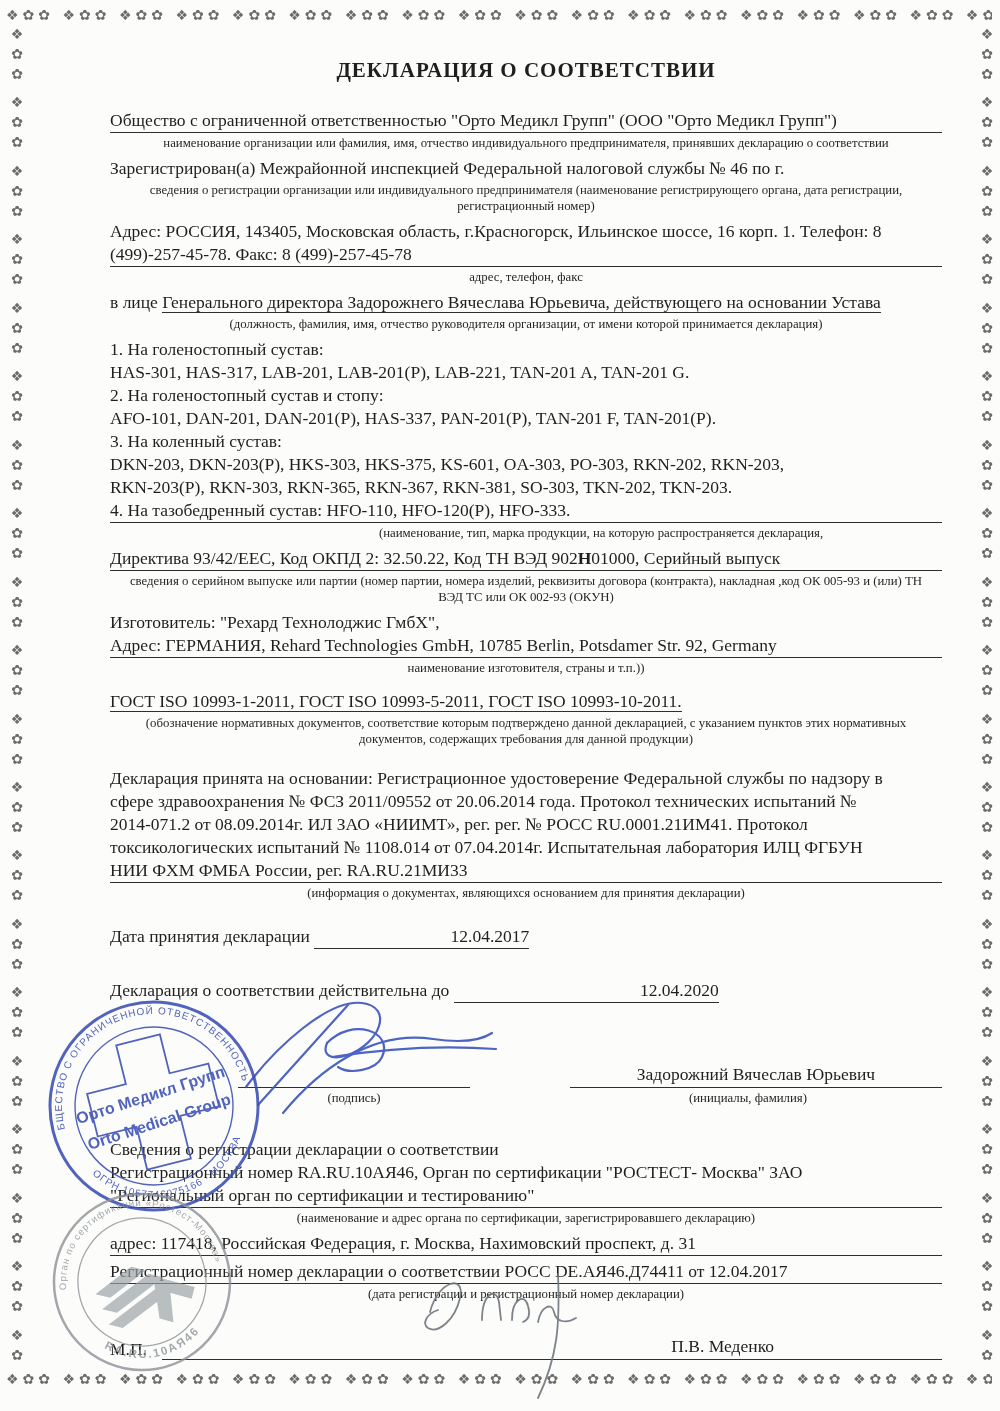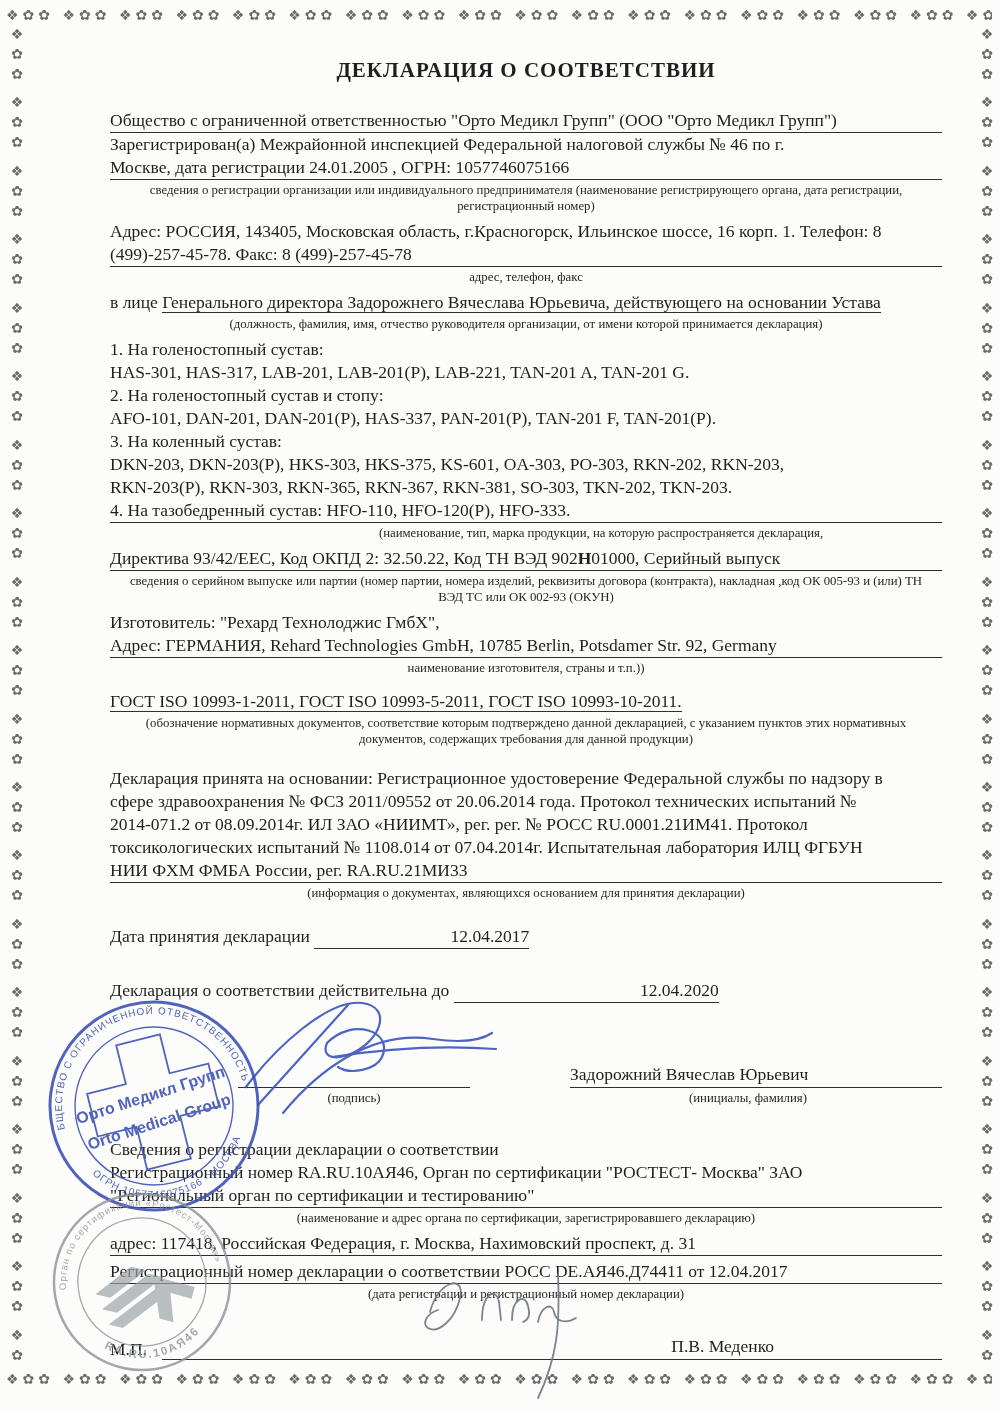--- a/index.html
+++ b/index.html
@@ -21,21 +21,21 @@
   .line{font-size:17.5px;line-height:23px;}
   .u{border-bottom:1.2px solid #2e2e2e;text-align:right;}
   .ufull{display:block;border-bottom:1.2px solid #2e2e2e;}
   .cap{font-size:12.8px;line-height:16px;text-align:center;color:#262626;margin:2px 8px 6px 8px;}
   .gap8{height:8px;}.gap14{height:14px;}
   .dateline .u{display:inline-block;}
   .adopt-u{width:215px;}
   .valid-u{width:265px;}
   .sigrow{display:flex;align-items:flex-end;margin-top:54px;}
   .sig-left-line{width:232px;margin-left:128px;height:30px;border-bottom:1.2px solid #2e2e2e;}
-  .sig-right{width:372px;margin-left:auto;text-align:left;border-bottom:1.2px solid #2e2e2e;
+  .sig-right{width:372px;margin-left:auto;text-align:center;border-bottom:1.2px solid #2e2e2e;
     font-size:17.5px;padding-bottom:2px;}
   .sigcaps{display:flex;}
   .sigcap-left{width:232px;margin-left:128px;}
   .sigcap-right{width:372px;margin-left:auto;}
   .mprow{display:flex;align-items:flex-end;margin-top:34px;}
   .mp-label{font-size:17.5px;width:52px;}
   .mp-line{flex:1;border-bottom:1.2px solid #2e2e2e;text-align:right;font-size:17.5px;
     padding-right:168px;padding-bottom:2px;}
   .overlay{position:absolute;pointer-events:none;}
   .boldval{font-weight:normal;}
@@ -47,23 +47,23 @@
 <div class="border-strip bs-top">❖✿✿ ❖✿✿ ❖✿✿ ❖✿✿ ❖✿✿ ❖✿✿ ❖✿✿ ❖✿✿ ❖✿✿ ❖✿✿ ❖✿✿ ❖✿✿ ❖✿✿ ❖✿✿ ❖✿✿ ❖✿✿ ❖✿✿ ❖✿✿ ❖✿✿ ❖✿✿ ❖✿✿ ❖✿✿ ❖✿✿ ❖✿✿ ❖✿✿ ❖✿✿ ❖✿✿ ❖✿✿ ❖✿✿ ❖✿✿ ❖✿✿ ❖✿✿ ❖✿✿ ❖✿✿ ❖✿✿ ❖✿✿ ❖✿✿ ❖✿✿ ❖✿✿ ❖✿✿ </div>
 <div class="border-strip bs-bottom">❖✿✿ ❖✿✿ ❖✿✿ ❖✿✿ ❖✿✿ ❖✿✿ ❖✿✿ ❖✿✿ ❖✿✿ ❖✿✿ ❖✿✿ ❖✿✿ ❖✿✿ ❖✿✿ ❖✿✿ ❖✿✿ ❖✿✿ ❖✿✿ ❖✿✿ ❖✿✿ ❖✿✿ ❖✿✿ ❖✿✿ ❖✿✿ ❖✿✿ ❖✿✿ ❖✿✿ ❖✿✿ ❖✿✿ ❖✿✿ ❖✿✿ ❖✿✿ ❖✿✿ ❖✿✿ ❖✿✿ ❖✿✿ ❖✿✿ ❖✿✿ ❖✿✿ ❖✿✿ </div>
 <div class="border-strip bs-left">❖✿✿ ❖✿✿ ❖✿✿ ❖✿✿ ❖✿✿ ❖✿✿ ❖✿✿ ❖✿✿ ❖✿✿ ❖✿✿ ❖✿✿ ❖✿✿ ❖✿✿ ❖✿✿ ❖✿✿ ❖✿✿ ❖✿✿ ❖✿✿ ❖✿✿ ❖✿✿ ❖✿✿ ❖✿✿ ❖✿✿ ❖✿✿ ❖✿✿ ❖✿✿ ❖✿✿ ❖✿✿ ❖✿✿ ❖✿✿ ❖✿✿ ❖✿✿ ❖✿✿ ❖✿✿ ❖✿✿ ❖✿✿ ❖✿✿ ❖✿✿ ❖✿✿ ❖✿✿ </div>
 <div class="border-strip bs-right">❖✿✿ ❖✿✿ ❖✿✿ ❖✿✿ ❖✿✿ ❖✿✿ ❖✿✿ ❖✿✿ ❖✿✿ ❖✿✿ ❖✿✿ ❖✿✿ ❖✿✿ ❖✿✿ ❖✿✿ ❖✿✿ ❖✿✿ ❖✿✿ ❖✿✿ ❖✿✿ ❖✿✿ ❖✿✿ ❖✿✿ ❖✿✿ ❖✿✿ ❖✿✿ ❖✿✿ ❖✿✿ ❖✿✿ ❖✿✿ ❖✿✿ ❖✿✿ ❖✿✿ ❖✿✿ ❖✿✿ ❖✿✿ ❖✿✿ ❖✿✿ ❖✿✿ ❖✿✿ </div>
 
 <div class="content">
 
   <div class="title">ДЕКЛАРАЦИЯ О СООТВЕТСТВИИ</div>
 
   <div class="line ufull">Общество с ограниченной ответственностью "Орто Медикл Групп"  (ООО "Орто Медикл Групп")</div>
+  <div class="cap">наименование организации или фамилия, имя, отчество индивидуального предпринимателя, принявших декларацию о соответствии</div>
 
   <div class="line">Зарегистрирован(а) Межрайонной инспекцией Федеральной налоговой службы № 46 по г.</div>
-  <div class="line ufull">Москве, дата регистрации 24.01.2005 , ОГРН: 1057746075166</div>
   <div class="cap">сведения о регистрации организации или индивидуального предпринимателя (наименование регистрирующего органа, дата регистрации, регистрационный номер)</div>
 
   <div class="line">Адрес: РОССИЯ, 143405, Московская область, г.Красногорск, Ильинское шоссе, 16 корп. 1. Телефон: 8</div>
   <div class="line ufull">(499)-257-45-78. Факс: 8 (499)-257-45-78</div>
   <div class="cap">адрес, телефон, факс</div>
 
   <div class="line"><span>в лице </span><span class="u">Генерального директора Задорожнего Вячеслава Юрьевича, действующего на основании Устава</span></div>
   <div class="cap">(должность, фамилия, имя, отчество руководителя организации, от имени которой принимается декларация)</div>
 
   <div class="line">1. На голеностопный сустав:</div>

